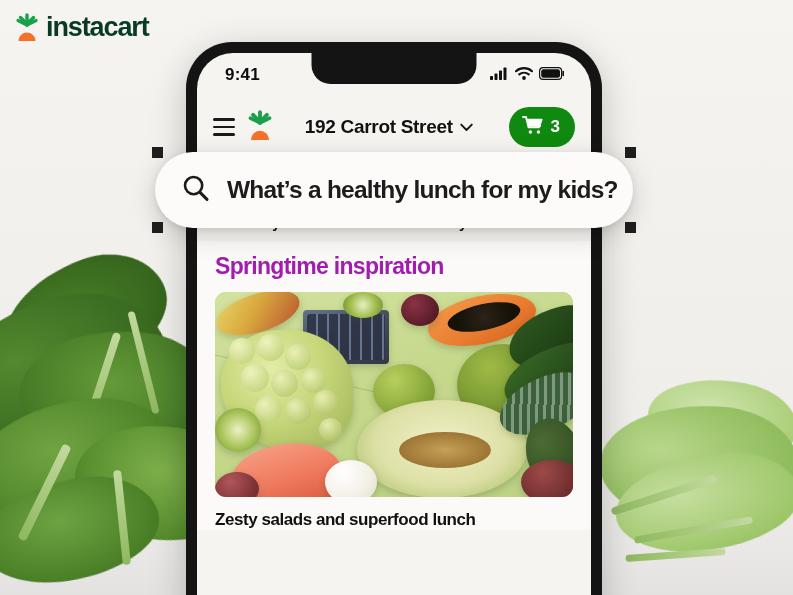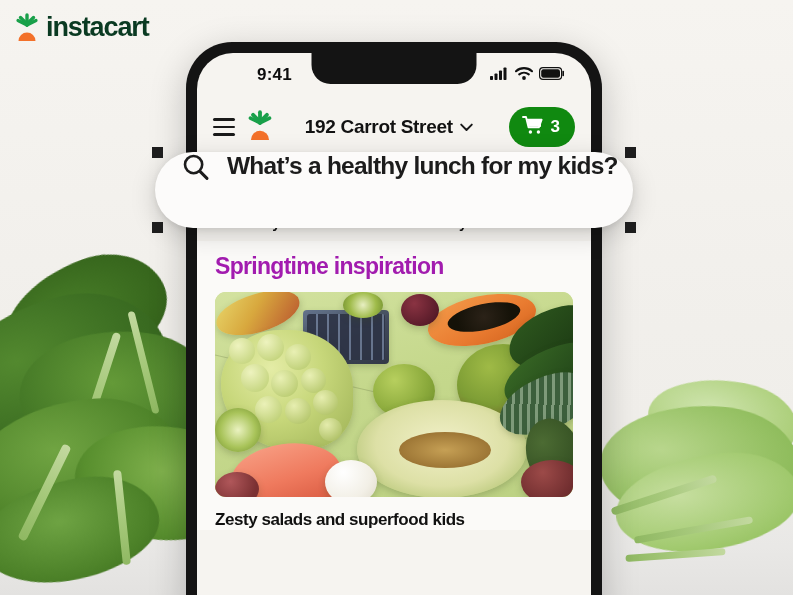--- a/index.html
+++ b/index.html
@@ -123,21 +123,21 @@
   .statusbar {
     position: relative;
     height: 44px;
     display: flex; align-items: center;
     justify-content: space-between;
     padding: 0 26px 0 28px;
     z-index: 10;
   }
   .status-time {
     font-size: 17px; font-weight: bold;
-    color: #0d0d0d; letter-spacing: 0.2px; margin-left: 32px;
+    color: #0d0d0d; letter-spacing: 0.2px;
   }
   .status-icons { display: flex; align-items: center; gap: 6px; }
 
   
   .app-header {
     display: flex; align-items: center;
     padding: 10px 16px 12px 16px;
     gap: 10px;
   }
   .hamburger { width: 22px; display: flex; flex-direction: column; gap: 5px; cursor: pointer; }
@@ -222,21 +222,21 @@
   .search-wrap {
     position: absolute;
     left: 155px; top: 152px;
     width: 478px; height: 76px;
     z-index: 60;
   }
   .search-pill {
     width: 100%; height: 100%;
     background: #fcfbfa;
     border-radius: 40px;
-    display: flex; align-items: flex-start;
+    display: flex; align-items: center;
     padding: 0 26px;
     gap: 16px;
     box-shadow: 0 7px 26px rgba(0,0,0,0.17), 0 2px 6px rgba(0,0,0,0.08);
     cursor: text;
   }
   .search-text {
     font-size: 24.5px;
     font-weight: bold;
     color: #1c1c1c;
     letter-spacing: -0.75px;
@@ -478,21 +478,21 @@
 
         <div class="fi shadowed" style="left:282px; top:86px; width:96px; height:52px; border-radius:52% 48% 48% 52%; background:repeating-linear-gradient(115deg,#3c5f3c 0 5px,#7e9a7a 5px 8px); transform:rotate(-24deg);"></div>
 
         <div class="fi shadowed" style="left:312px; top:126px; width:54px; height:74px; border-radius:48% 52% 46% 54%; background:radial-gradient(circle at 35% 30%,#4c6b33 0%,#2f4a1f 75%); transform:rotate(-14deg);"></div>
 
         <div class="fi shadowed" style="left:306px; top:168px; width:62px; height:44px; background:radial-gradient(circle at 35% 28%,#9c4a48 0%,#6b2a2c 70%,#4a1a1e 100%);"></div>
 
         <div class="fi shadowed" style="left:0px; top:180px; width:44px; height:34px; background:radial-gradient(circle at 35% 28%,#b0575a 0%,#7a3032 70%);"></div>
       </div>
 
-      <div class="card-caption">Zesty salads and superfood kids</div>
+      <div class="card-caption">Zesty salads and superfood lunch</div>
     </div>
   </div>
 </div>
 
 <div class="search-wrap">
   <div class="search-pill" title="Search products, stores, and recipes">
     <span>
       <svg width="30" height="30" viewBox="0 0 30 30">
         <circle cx="12.6" cy="12.6" r="8.6" stroke="#1c1c1c" stroke-width="2.6" fill="none"></circle>
         <path d="M19 19.4 L26 26.4" stroke="#1c1c1c" stroke-width="3" stroke-linecap="round"></path>

